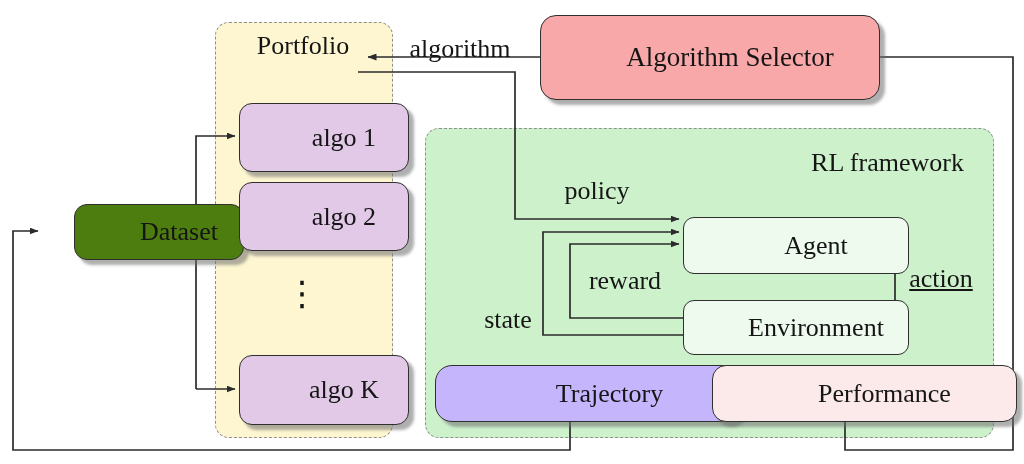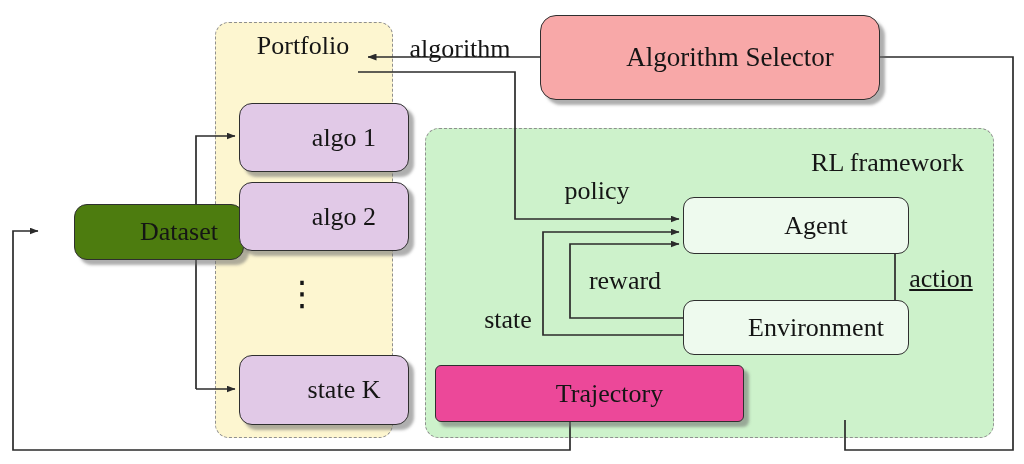--- a/index.html
+++ b/index.html
@@ -19,23 +19,23 @@
     border:1.6px solid #2f2f2f;border-radius:13px;font-size:26px;z-index:3;
     box-shadow:5px 5px 3px rgba(110,110,110,0.55);
     padding-left:40px;
   }
   .node.flat{box-shadow:none;border-radius:11px;}
   #node-dataset{left:42px;top:204px;width:128px;height:54px;background:#4d7c0f;margin-left:32px;}
   #node-algo-1{left:239px;top:103px;width:128px;height:67px;background:#e1c9e7;}
   #node-algo-2{left:239px;top:182px;width:128px;height:67px;background:#e1c9e7;}
   #node-algo-k{left:239px;top:355px;width:128px;height:68px;background:#e1c9e7;}
   #node-selector{left:540px;top:15px;width:298px;height:83px;background:#f8a8a8;border-radius:16px;font-size:27px;}
-  #node-agent{left:683px;top:197px;width:184px;height:55px;background:#eefaee;}
+  #node-agent{left:683px;top:217px;width:184px;height:55px;background:#eefaee;}
   #node-environment{left:683px;top:300px;width:184px;height:53px;background:#eefaee;}
-  #node-trajectory{left:435px;top:365px;width:267px;height:55px;background:#ec4899;border-radius:6px;}
+  #node-trajectory{left:435px;top:365px;width:267px;height:55px;background:#c4b5fd;border-radius:17px;}
   #node-performance{left:712px;top:365px;width:263px;height:55px;background:#fce9e9;border-radius:14px;}
   
   .lbl{position:absolute;z-index:4;font-size:26px;text-align:center;line-height:1.05;white-space:nowrap;}
   #lbl-portfolio{left:215px;top:32px;width:176px;}
   #lbl-rl{left:780px;top:149px;width:215px;}
   #lbl-algorithm{left:385px;top:23px;width:150px;margin-top:12px;}
   #lbl-policy{left:532px;top:177px;width:130px;}
   #lbl-state{left:458px;top:267px;width:100px;margin-top:39px;}
   #lbl-reward{left:565px;top:267px;width:120px;}
   #lbl-action{left:881px;top:265px;width:120px;text-decoration:underline;}
@@ -73,33 +73,36 @@
   <div class="node" id="node-dataset">
     <span>Dataset</span>
   </div>
   <div class="node" id="node-algo-1">
     <span>algo 1</span>
   </div>
   <div class="node" id="node-algo-2">
     <span>algo 2</span>
   </div>
   <div class="node" id="node-algo-k">
-    <span>state K</span>
+    <span>algo K</span>
   </div>
   <div class="node" id="node-selector">
     <span>Algorithm Selector</span>
   </div>
   <div class="node flat" id="node-agent">
     <span>Agent</span>
   </div>
   <div class="node flat" id="node-environment">
     <span>Environment</span>
   </div>
   <div class="node" id="node-trajectory">
     <span>Trajectory</span>
+  </div>
+  <div class="node" id="node-performance">
+    <span>Performance</span>
   </div>
 
   <div class="lbl" id="lbl-portfolio">Portfolio</div>
   <div class="lbl" id="lbl-rl">RL framework</div>
   <div class="lbl" id="lbl-algorithm">algorithm</div>
   <div class="lbl" id="lbl-policy">policy</div>
   <div class="lbl" id="lbl-state">state</div>
   <div class="lbl" id="lbl-reward">reward</div>
   <div class="lbl" id="lbl-action">action</div>
   <div class="lbl" id="lbl-dots">⋮</div>

